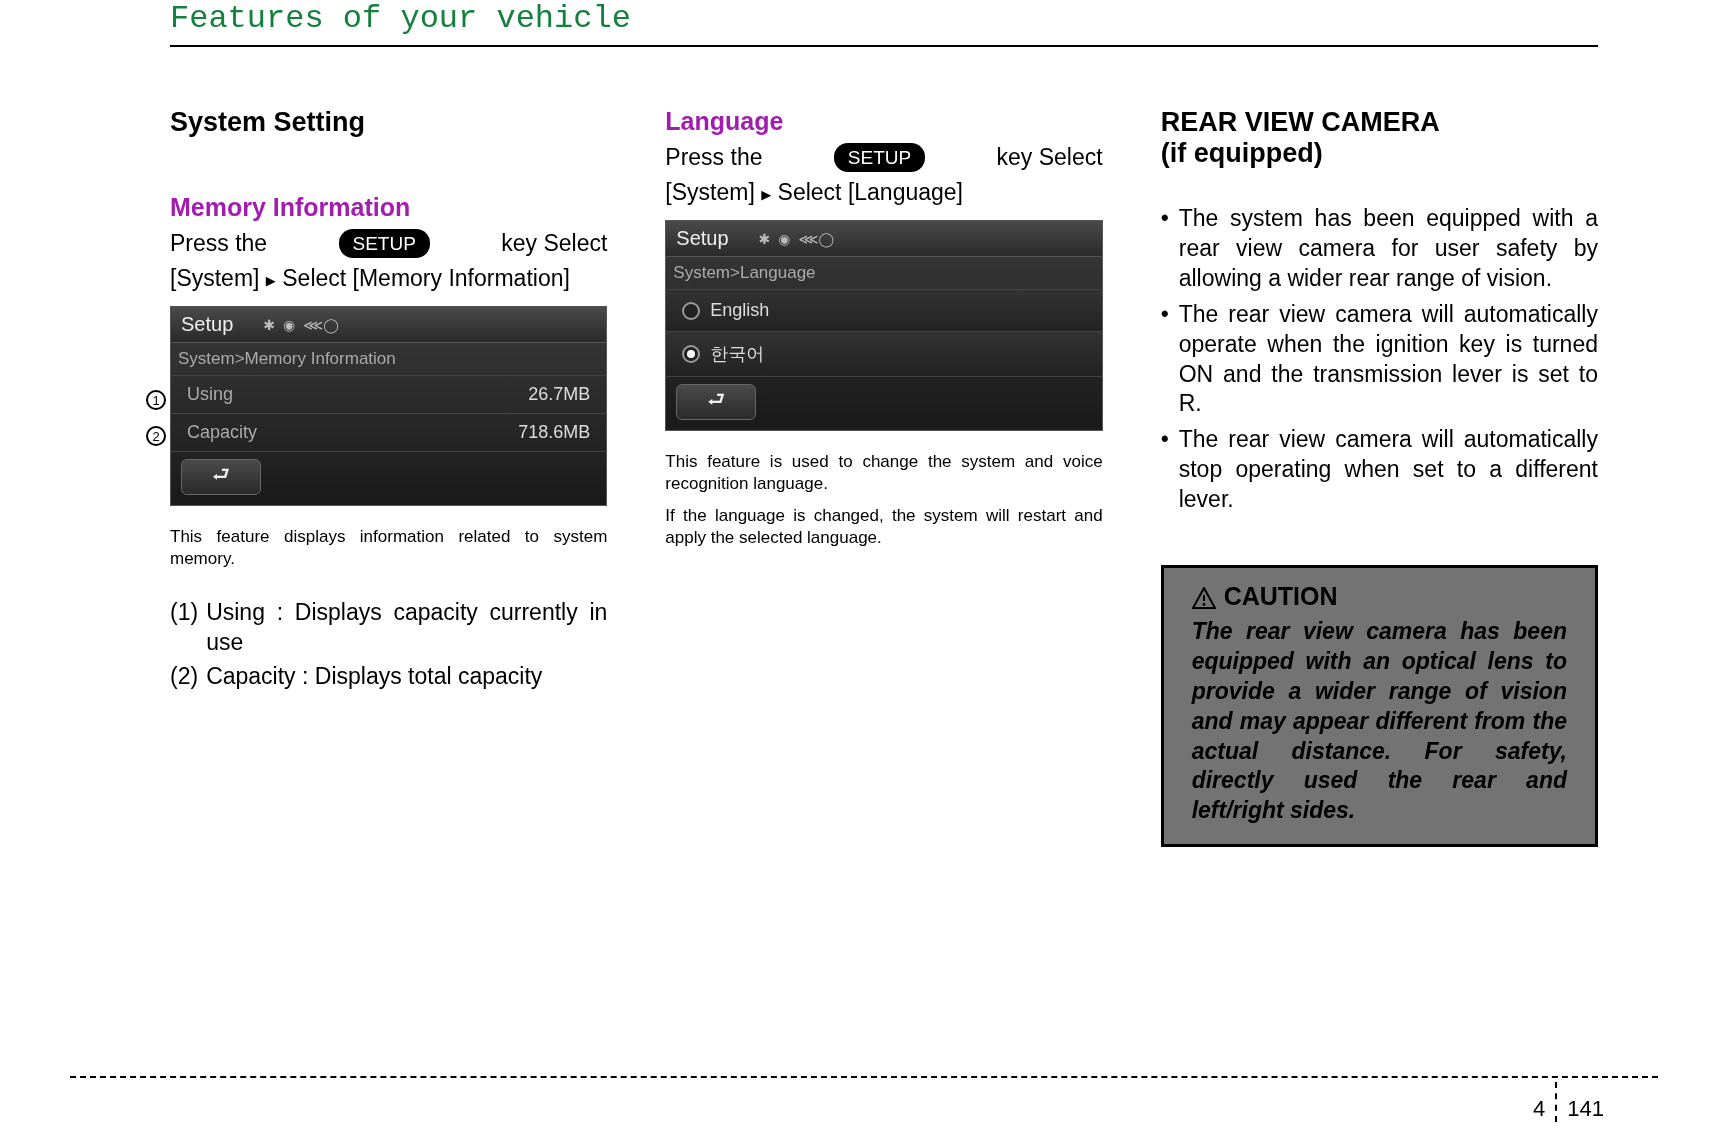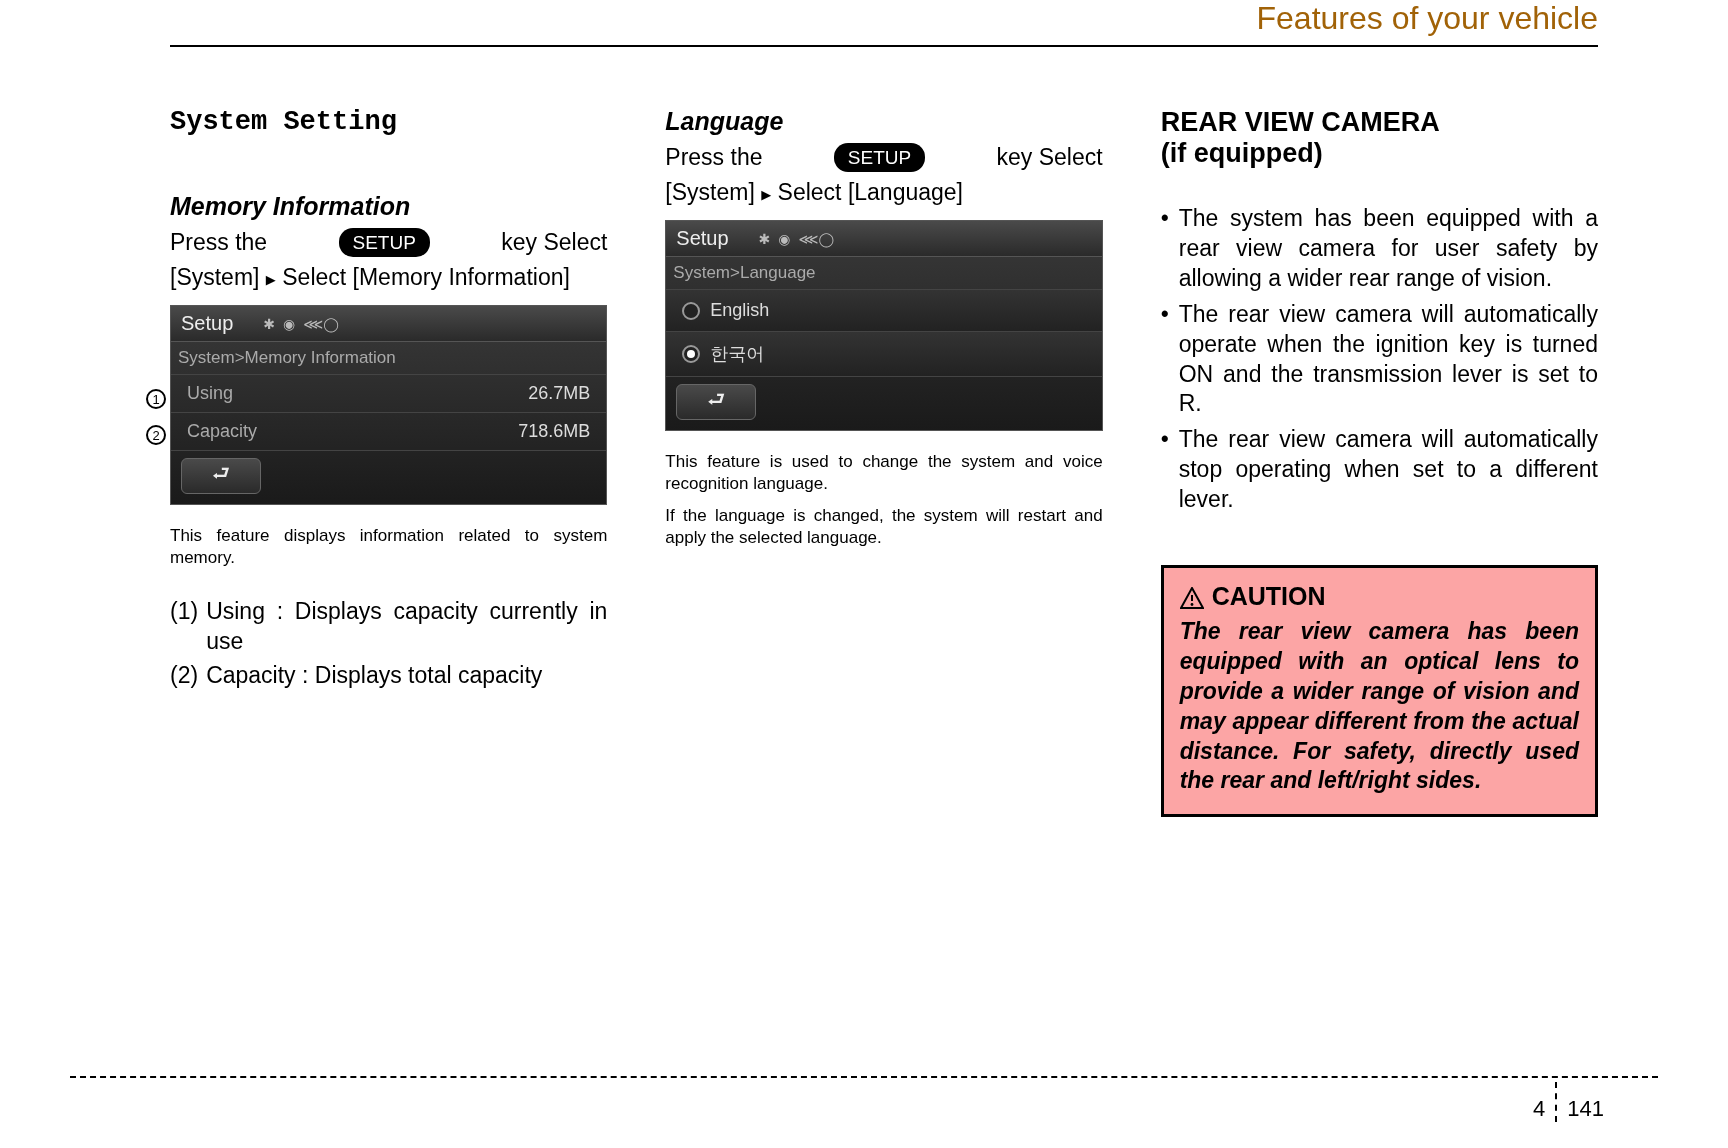--- a/index.html
+++ b/index.html
@@ -4,48 +4,46 @@
 <style>
   * { box-sizing: border-box; margin: 0; padding: 0; }
   html, body { width: 1728px; height: 1148px; background: #fff; font-family: Arial, Helvetica, sans-serif; color: #000; }
   .page {
     width: 1728px;
     height: 1148px;
     padding: 0 130px 0 170px;
     position: relative;
   }
   .header {
-    text-align: right;
+    text-align: left;
     font-size: 32px;
-    font-family: Liberation Sans, sans-serif;
-    color: #a16207;
+    font-family: Liberation Mono, monospace;
+    color: #15803d;
     padding-top: 0;
     padding-bottom: 8px;
     border-bottom: 2px solid #000;
     margin-bottom: 60px;
   }
   .columns {
     display: flex;
     gap: 58px;
   }
   .col {
     flex: 1;
     min-width: 0;
   }
   .col1-title {
     font-size: 27px;
     font-weight: bold;
     margin-bottom: 55px;
-    font-family: Liberation Mono, monospace;
   }
   .subhead {
     font-size: 25px;
     font-weight: bold;
-    font-style: italic;
-    color: #000000;
+    color: #a21caf;
     margin-bottom: 6px;
   }
   .setup-key-line {
     font-size: 23px;
     line-height: 1.35;
     text-align: justify;
     margin-bottom: 12px;
     gap: 26px;
   }
   .setup-badge {
@@ -175,22 +173,22 @@
     line-height: 1.15;
     margin-bottom: 35px;
   }
   .bullets { font-size: 23px; line-height: 1.3; }
   .bullets .bi { display: flex; gap: 10px; margin-bottom: 6px; }
   .bullets .dot { flex-shrink: 0; }
   .bullets .bt { text-align: justify; }
   .caution-box {
     margin-top: 50px;
     border: 3px solid #000;
-    background: #fca5a5;
-    padding: 14px 16px 18px;
+    background: #737373;
+    padding: 14px 28px 18px;
   }
   .caution-head {
     font-size: 25px;
     font-weight: bold;
     display: flex;
     align-items: center;
     gap: 8px;
     margin-bottom: 6px;
   }
   .warn-tri {

